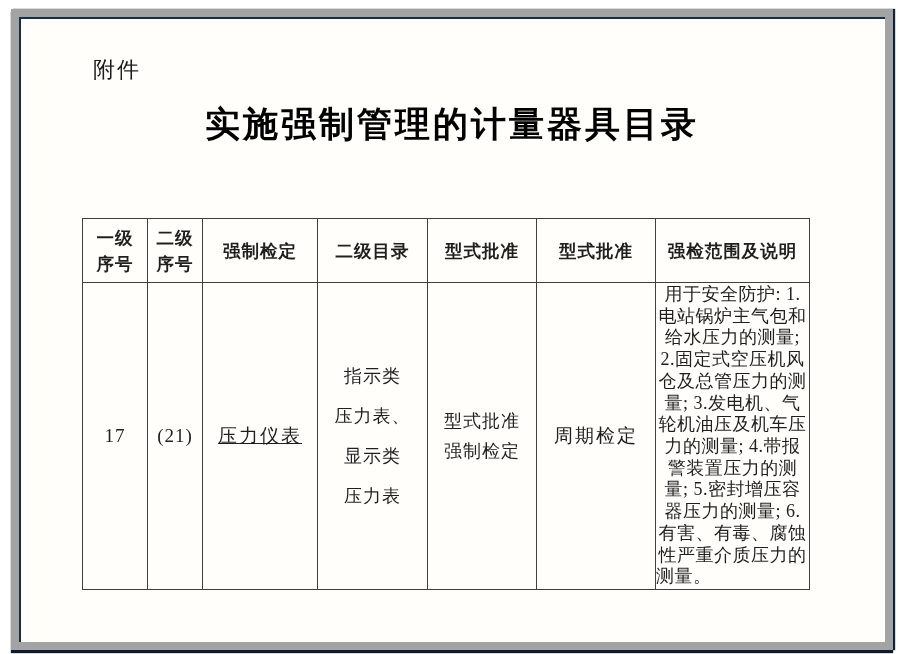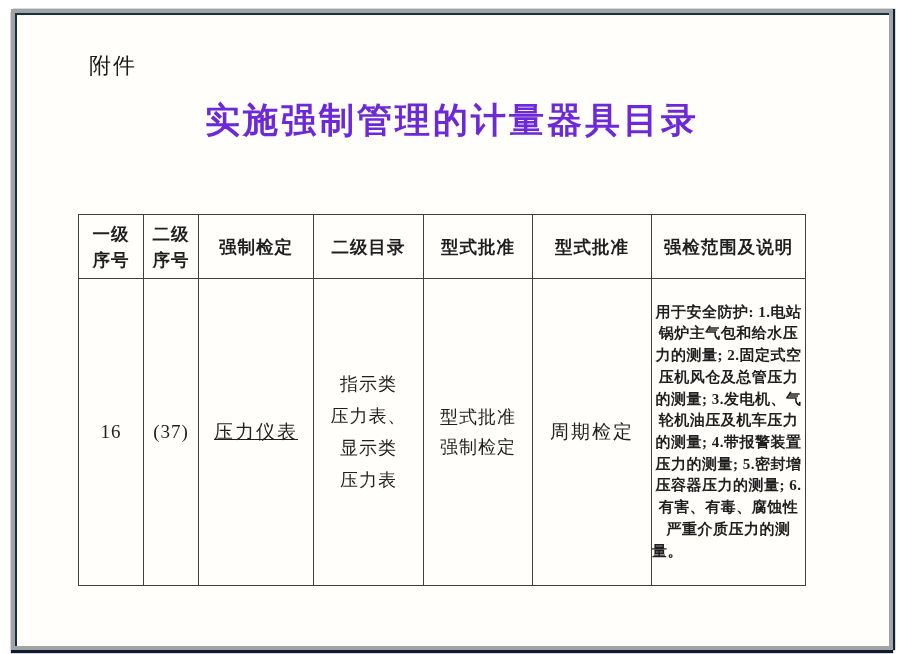--- a/index.html
+++ b/index.html
@@ -16,21 +16,21 @@
     font-family: "Liberation Serif", "DejaVu Serif", serif;
     color: #1d1d1d;
   }
   .frame {
     position: absolute;
     left: 11px;
     top: 9px;
     width: 882px;
     height: 641px;
     box-sizing: border-box;
-    border: 4px solid #a3a3a3;
+    border: 8px solid #a3a3a3;
     box-shadow: 0 3px 1px #0c1c2e, 2px 0 1px #0f2336, inset 0 2px 0 #123049, inset 2px 0 0 #123049;
     background: #fffefb;
   }
   .attachment {
     position: absolute;
     left: 74px;
     top: 38px;
     font-family: "Liberation Sans", "DejaVu Sans", sans-serif;
     font-size: 22px;
     font-weight: 500;
@@ -41,21 +41,21 @@
     position: absolute;
     left: 0;
     right: 0;
     top: 84px;
     margin: 0;
     text-align: center;
     font-family: "Liberation Serif", "DejaVu Serif", serif;
     font-size: 35px;
     font-weight: bold;
     letter-spacing: 3px;
-    color: #6d28d9;
+    color: #000000;
   }
   table.catalog {
     position: absolute;
     left: 63px;
     top: 201px;
     width: 727px;
     border-collapse: collapse;
     table-layout: fixed;
   }
   table.catalog th,
@@ -72,32 +72,31 @@
   table.catalog th {
     font-family: "Liberation Sans", "DejaVu Sans", sans-serif;
     font-weight: bold;
     font-size: 17.5px;
     line-height: 26px;
     letter-spacing: 1px;
   }
   .pre { white-space: pre-line; }
   td.cell-num { font-size: 19px; letter-spacing: 1px; }
   td.cell-name { font-size: 19px; letter-spacing: 2px; text-decoration: underline; }
-  td.cell-sub { font-size: 18px; line-height: 32px; letter-spacing: 1px; }
+  td.cell-sub { font-size: 18px; line-height: 40px; letter-spacing: 1px; }
   td.cell-mode { font-size: 18px; line-height: 30px; letter-spacing: 1px; }
   td.cell-verify { font-size: 19px; letter-spacing: 2px; border-radius: 24px; }
   td.cell-desc {
     vertical-align: top;
     text-align: justify;
     text-align-last: left;
     padding: 3px 7px 0 8px;
-    font-size: 15px;
+    font-size: 18px;
     line-height: 21.7px;
     letter-spacing: 0.5px;
-    font-weight: bold;
   }
 </style>
 </head>
 <body>
 
 <div class="stage">
   <div class="frame">
 
     <div class="attachment">附件</div>
 
@@ -121,22 +120,22 @@
 序号</th>
           <th>强制检定</th>
           <th>二级目录</th>
           <th>型式批准</th>
           <th>型式批准</th>
           <th>强检范围及说明</th>
         </tr>
       </thead>
       <tbody>
         <tr>
-          <td class="cell-num">16</td>
-          <td class="cell-num">(37)</td>
+          <td class="cell-num">17</td>
+          <td class="cell-num">(21)</td>
           <td class="cell-name">压力仪表</td>
           <td class="cell-sub pre">指示类
 压力表、
 显示类
 压力表</td>
           <td class="cell-mode pre">型式批准
 强制检定</td>
           <td class="cell-verify">周期检定</td>
           <td class="cell-desc">用于安全防护: 1.电站锅炉主气包和给水压力的测量; 2.固定式空压机风仓及总管压力的测量; 3.发电机、气轮机油压及机车压力的测量; 4.带报警装置压力的测量; 5.密封增压容器压力的测量; 6.有害、有毒、腐蚀性严重介质压力的测量。</td>
         </tr>

